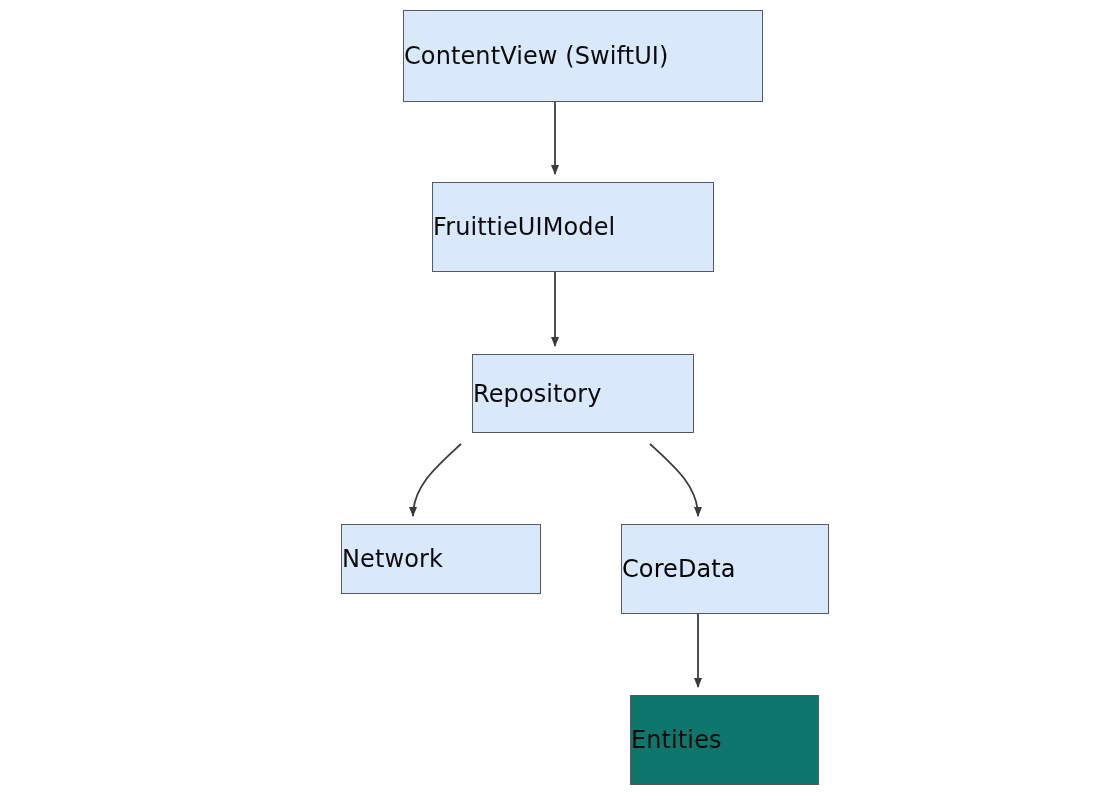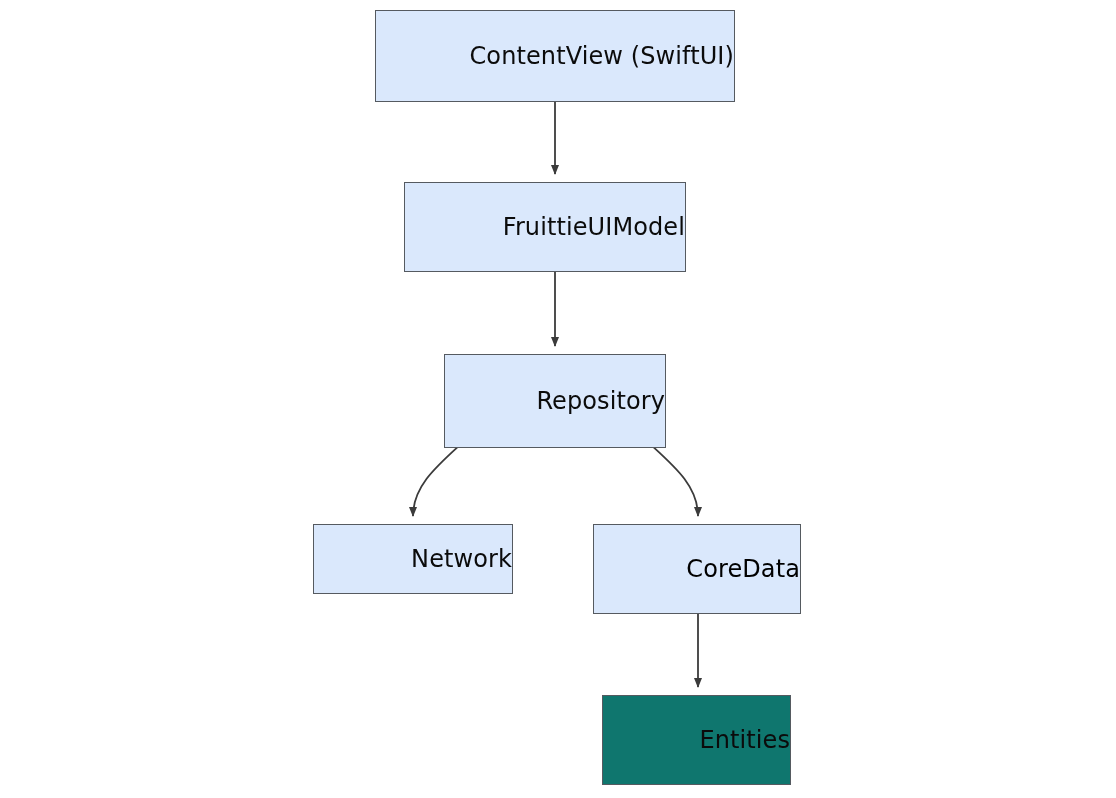--- a/index.html
+++ b/index.html
@@ -28,22 +28,23 @@
     height: 798px;
     pointer-events: none;
   }
   .node {
     position: absolute;
     box-sizing: border-box;
     background: #dae8fc;
     border: 1.6px solid #555a60;
     display: flex;
     align-items: center;
-    justify-content: flex-end;
+    justify-content: flex-start;
     z-index: 2;
+    margin-left: 28px;
   }
   .node-label {
     font-family: "DejaVu Sans", "Liberation Sans", sans-serif;
     font-size: 24px;
     line-height: 1;
     color: #0b0b0b;
     letter-spacing: 0.1px;
     white-space: nowrap;
     text-align: center;
   }
@@ -68,21 +69,21 @@
       </g>
   </svg>
 
   <div id="node-layer">
       <div class="node" style="left: 375px; top: 10px; width: 360px; height: 92px; background: rgb(218, 232, 252); border-color: rgb(85, 90, 96);">
         <span class="node-label" style="color: rgb(11, 11, 11);">ContentView (SwiftUI)</span>
       </div>
       <div class="node" style="left: 404px; top: 182px; width: 282px; height: 90px; background: rgb(218, 232, 252); border-color: rgb(85, 90, 96);">
         <span class="node-label" style="color: rgb(11, 11, 11);">FruittieUIModel</span>
       </div>
-      <div class="node" style="left: 444px; top: 354px; width: 222px; height: 94px; background: rgb(218, 232, 252); border-color: rgb(85, 90, 96); padding-left: 44px;">
+      <div class="node" style="left: 444px; top: 354px; width: 222px; height: 79px; background: rgb(218, 232, 252); border-color: rgb(85, 90, 96);">
         <span class="node-label" style="color: rgb(11, 11, 11);">Repository</span>
       </div>
       <div class="node" style="left: 313px; top: 524px; width: 200px; height: 70px; background: rgb(218, 232, 252); border-color: rgb(85, 90, 96);">
         <span class="node-label" style="color: rgb(11, 11, 11);">Network</span>
       </div>
       <div class="node" style="left: 593px; top: 524px; width: 208px; height: 90px; background: rgb(218, 232, 252); border-color: rgb(85, 90, 96);">
         <span class="node-label" style="color: #000000;">CoreData</span>
       </div>
       <div class="node" style="left: 602px; top: 695px; width: 189px; height: 90px; background: #0f766e; border-color: rgb(85, 90, 96);">
         <span class="node-label" style="color: rgb(11, 11, 11);">Entities</span>

